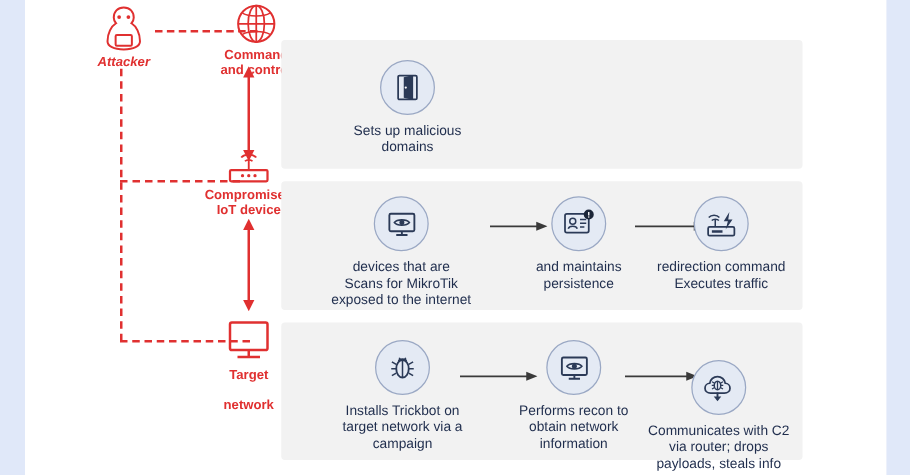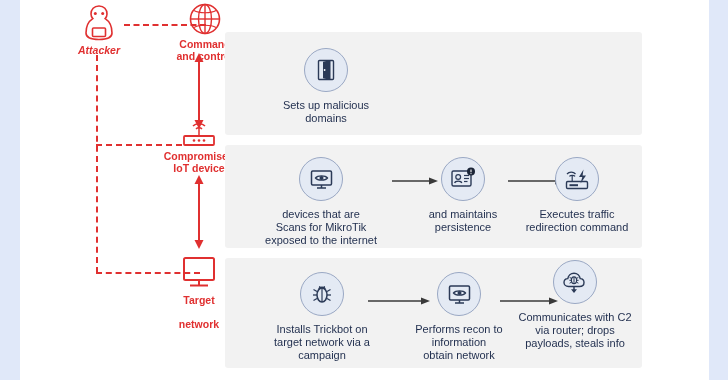--- a/index.html
+++ b/index.html
@@ -235,22 +235,22 @@
     <span class="circle">
       <svg width="27" height="25" viewBox="0 0 27 25">
         <path d="M3 7 C5 4.6 9.5 4.6 11.5 7" fill="none" stroke="#2b3a57" stroke-width="1.2"></path>
         <path d="M5.4 9.4 C6.6 8 9.9 8 11.1 9.4" fill="none" stroke="#2b3a57" stroke-width="1.1"></path>
         <line x1="8.2" y1="9" x2="8.2" y2="14" stroke="#2b3a57" stroke-width="1.2"></line>
         <path d="M19.5 2.5 L15 10 L18.3 10 L16.5 16.5 L22 8.6 L18.6 8.6 Z" fill="#2b3a57"></path>
         <rect x="2.5" y="14.5" width="21" height="7" rx="1.2" fill="none" stroke="#2b3a57" stroke-width="1.4"></rect>
         <rect x="5.5" y="17.2" width="8.5" height="2" fill="#2b3a57"></rect>
       </svg>
     </span>
+    <span class="caption">redirection  command</span>
     <span class="caption">Executes traffic</span>
-    <span class="caption">redirection  command</span>
   </div>
 
   <div class="panel" style="left:205px; top:258px; width:417px; height:110px;"></div>
 
   <div class="step" style="left:238px; top:272px; width:128px;">
     <span class="circle">
       <svg width="24" height="24" viewBox="0 0 24 24">
         <ellipse cx="12" cy="13" rx="5" ry="7" fill="none" stroke="#2b3a57" stroke-width="1.5"></ellipse>
         <path d="M9 7 C9 4.6 15 4.6 15 7" fill="none" stroke="#2b3a57" stroke-width="1.4"></path>
         <line x1="9.4" y1="4.2" x2="10.6" y2="6.4" stroke="#2b3a57" stroke-width="1.2"></line>
@@ -278,30 +278,30 @@
     <span class="circle">
       <svg width="25" height="25" viewBox="0 0 25 25">
         <rect x="2.5" y="4" width="20" height="14" rx="1.2" fill="none" stroke="#2b3a57" stroke-width="1.5"></rect>
         <path d="M6.5 11 C8.6 8.2 16.4 8.2 18.5 11 C16.4 13.8 8.6 13.8 6.5 11 Z" fill="none" stroke="#2b3a57" stroke-width="1.3"></path>
         <circle cx="12.5" cy="11" r="2" fill="#2b3a57"></circle>
         <line x1="8" y1="21" x2="17" y2="21" stroke="#2b3a57" stroke-width="1.5"></line>
         <line x1="12.5" y1="18" x2="12.5" y2="21" stroke="#2b3a57" stroke-width="1.5"></line>
       </svg>
     </span>
     <span class="caption">Performs recon to</span>
+    <span class="caption">obtain network</span>
     <span class="caption">information</span>
-    <span class="caption">obtain network</span>
   </div>
 
   <svg class="conn" style="left:480px; top:296px;" width="58" height="10" viewBox="0 0 58 10">
     <line x1="0" y1="5" x2="50" y2="5" stroke="#3a3a3a" stroke-width="1.4"></line>
     <polygon points="58,5 49,1.4 49,8.6" fill="#3a3a3a"></polygon>
   </svg>
 
-  <div class="step" style="left:486px; top:260px; width:138px;">
+  <div class="step" style="left:486px; top:288px; width:138px;">
     <span class="circle">
       <svg width="26" height="24" viewBox="0 0 26 24">
         <path d="M6.5 16.5 C3.8 16.5 2 14.7 2 12.5 C2 10.4 3.7 8.7 5.8 8.6 C6.2 5.6 8.8 3.3 12 3.3 C15.2 3.3 17.8 5.6 18.2 8.6 C20.3 8.7 22 10.4 22 12.5 C22 14.7 20.2 16.5 17.5 16.5 Z" fill="none" stroke="#2b3a57" stroke-width="1.4"></path>
         <ellipse cx="12" cy="10.3" rx="2.6" ry="3.4" fill="none" stroke="#2b3a57" stroke-width="1.2"></ellipse>
         <line x1="12" y1="7" x2="12" y2="13.7" stroke="#2b3a57" stroke-width="1"></line>
         <line x1="9.4" y1="8.4" x2="7.6" y2="7.4" stroke="#2b3a57" stroke-width="1"></line>
         <line x1="9.4" y1="10.3" x2="7.4" y2="10.3" stroke="#2b3a57" stroke-width="1"></line>
         <line x1="9.4" y1="12.2" x2="7.6" y2="13.2" stroke="#2b3a57" stroke-width="1"></line>
         <line x1="14.6" y1="8.4" x2="16.4" y2="7.4" stroke="#2b3a57" stroke-width="1"></line>
         <line x1="14.6" y1="10.3" x2="16.6" y2="10.3" stroke="#2b3a57" stroke-width="1"></line>

